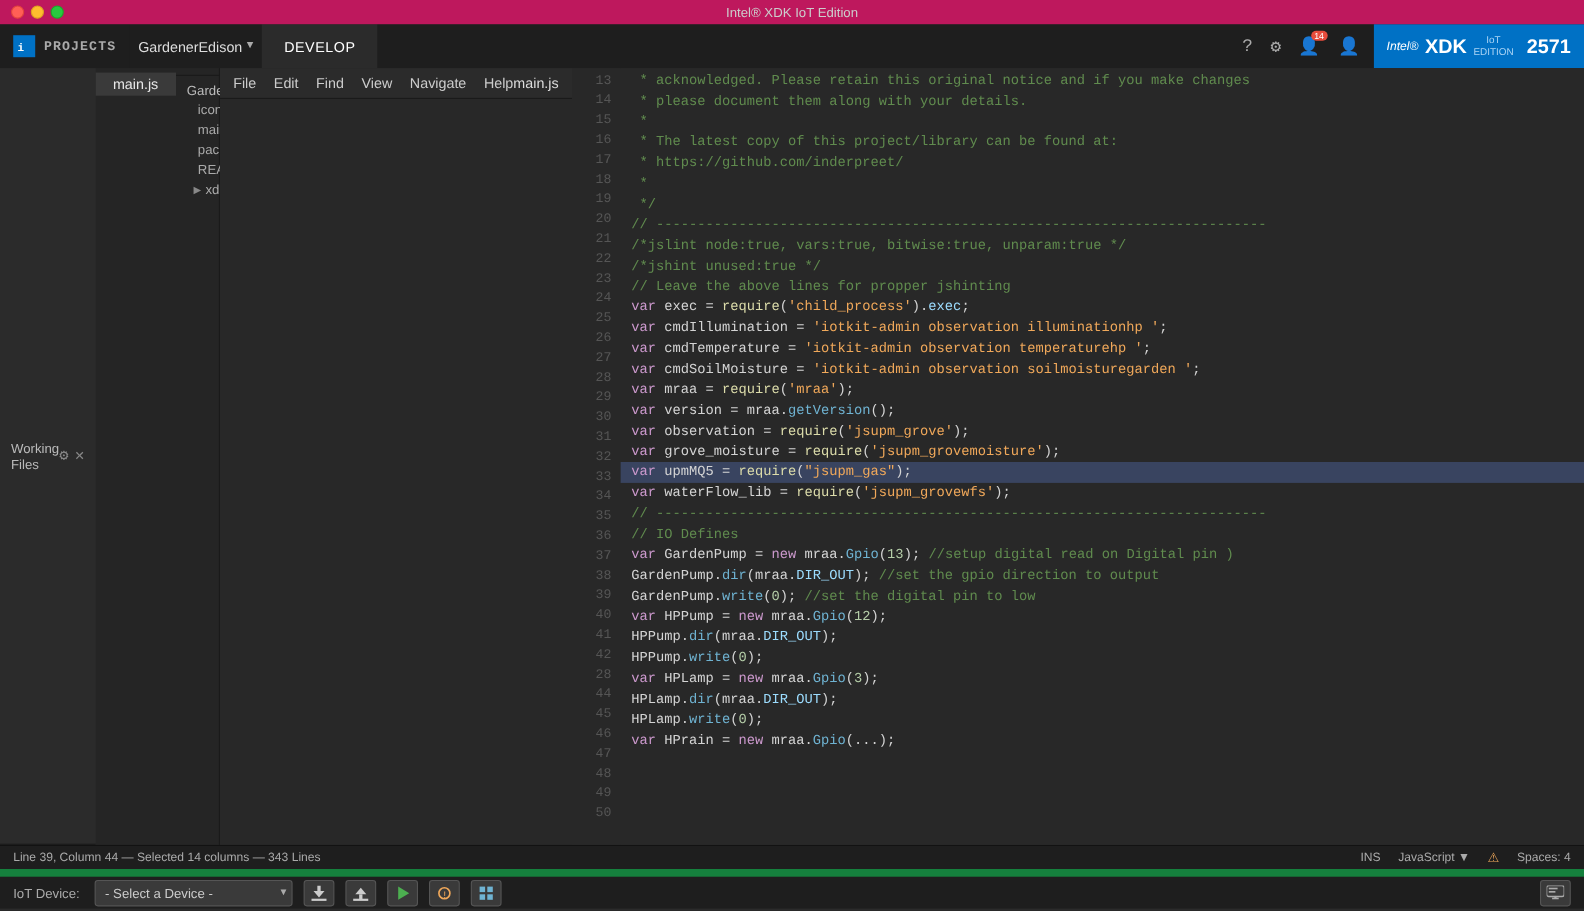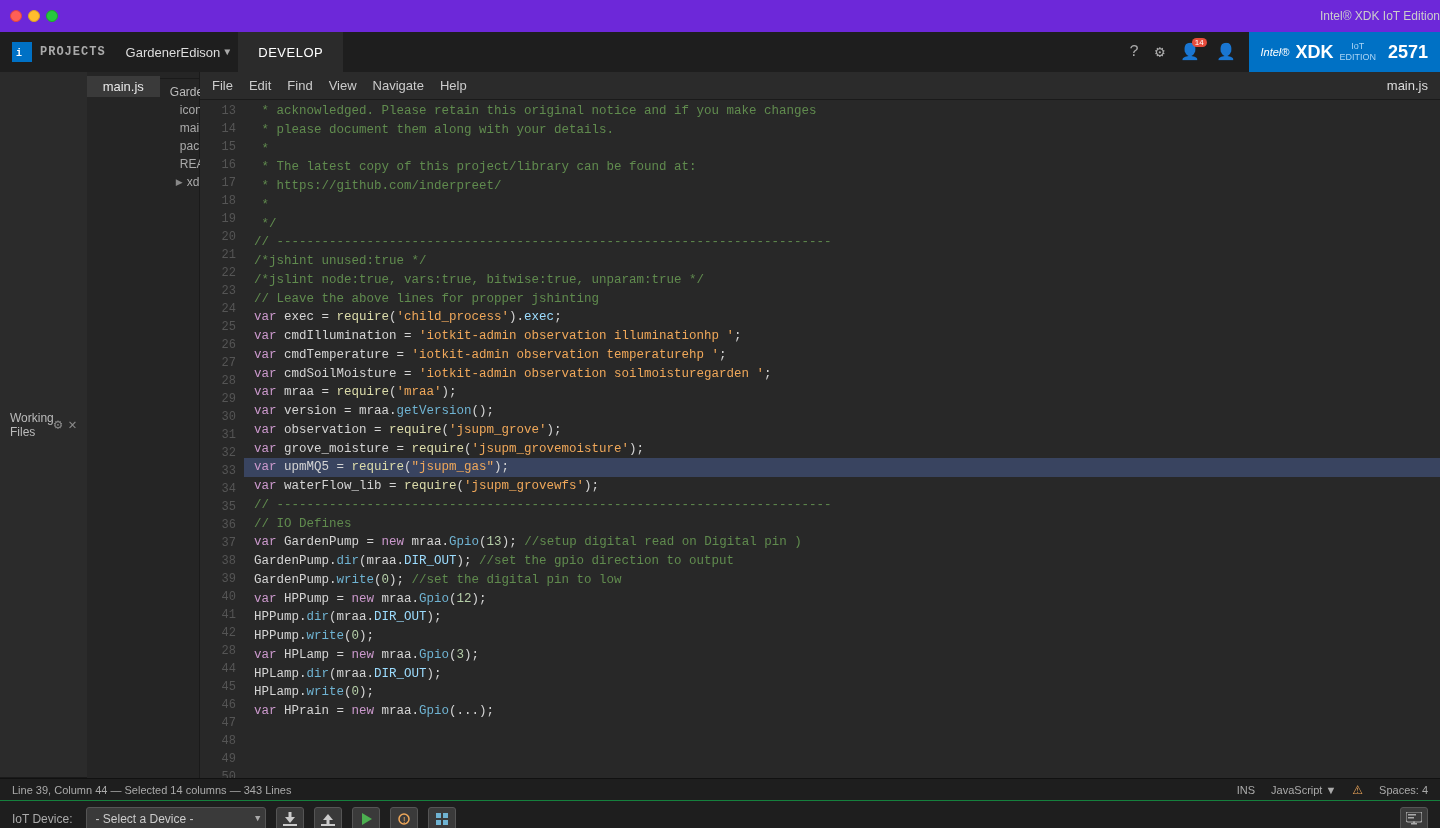--- a/index.html
+++ b/index.html
@@ -8,25 +8,25 @@
       height: 828px;
       background: #2b2b2b;
       font-family: 'Menlo', 'Monaco', 'Courier New', monospace;
       font-size: 13px;
       color: #ccc;
       overflow: hidden;
     }
 
     
     #titlebar {
-      height: 32px;
-      background: #6d28d9;
-      display: flex;
-      align-items: center;
-      justify-content: flex-end;
+      height: 22px;
+      background: #be185d;
+      display: flex;
+      align-items: center;
+      justify-content: center;
       position: relative;
     }
     #titlebar .window-controls {
       position: absolute;
       left: 10px;
       display: flex;
       gap: 6px;
       align-items: center;
     }
     .win-btn {
@@ -213,21 +213,21 @@
       display: flex;
       align-items: center;
       gap: 4px;
     }
     .triangle { font-size: 9px; color: #888; }
 
     
     #editor-area {
       flex: 1;
       display: flex;
-      flex-direction: column;
+      flex-direction: row;
       background: #282828;
     }
     #editor-menu {
       height: 28px;
       background: #2b2b2b;
       display: flex;
       align-items: center;
       justify-content: space-between;
       padding: 0 12px;
       border-bottom: 1px solid #1a1a1a;
@@ -324,21 +324,21 @@
     .warn-icon { color: #f0a85a; font-size: 12px; }
 
     
     #bottombar {
       height: 36px;
       background: #1e1e1e;
       display: flex;
       align-items: center;
       padding: 0 12px;
       gap: 10px;
-      border-top: 1px solid #15803d;
+      border-top: 7px solid #15803d;
     }
     #iot-device-label {
       font-size: 12px;
       color: #aaa;
       font-family: -apple-system, sans-serif;
       margin-right: 4px;
     }
     #device-select {
       background: #3a3a3a;
       color: #ccc;
@@ -531,22 +531,22 @@
       <div id="code-content">
         <div class="code-line"><span class="cmt"> * acknowledged. Please retain this original notice and if you make changes</span></div>
         <div class="code-line"><span class="cmt"> * please document them along with your details.</span></div>
         <div class="code-line"><span class="cmt"> *</span></div>
         <div class="code-line"><span class="cmt"> * The latest copy of this project/library can be found at:</span></div>
         <div class="code-line"><span class="cmt"> * https://github.com/inderpreet/</span></div>
         <div class="code-line"><span class="cmt"> *</span></div>
         <div class="code-line"><span class="cmt"> */</span></div>
         <div class="code-line"><span class="cmt">// --------------------------------------------------------------------------</span></div>
         <div class="code-line"></div>
+        <div class="code-line"><span class="cmt">/*jslint node:true, vars:true, bitwise:true, unparam:true */</span></div>
         <div class="code-line"><span class="cmt">/*jshint unused:true */</span></div>
-        <div class="code-line"><span class="cmt">/*jslint node:true, vars:true, bitwise:true, unparam:true */</span></div>
         <div class="code-line"><span class="cmt">// Leave the above lines for propper jshinting</span></div>
         <div class="code-line"></div>
         <div class="code-line"></div>
         <div class="code-line"><span class="kw">var</span><span class="plain"> exec = </span><span class="req-fn">require</span><span class="plain">(</span><span class="str">'child_process'</span><span class="plain">).</span><span class="prop">exec</span><span class="plain">;</span></div>
         <div class="code-line"><span class="kw">var</span><span class="plain"> cmdIllumination = </span><span class="str">'iotkit-admin observation illuminationhp '</span><span class="plain">;</span></div>
         <div class="code-line"><span class="kw">var</span><span class="plain"> cmdTemperature = </span><span class="str">'iotkit-admin observation temperaturehp '</span><span class="plain">;</span></div>
         <div class="code-line"><span class="kw">var</span><span class="plain"> cmdSoilMoisture = </span><span class="str">'iotkit-admin observation soilmoisturegarden '</span><span class="plain">;</span></div>
         <div class="code-line"></div>
         <div class="code-line"></div>
         <div class="code-line"><span class="kw">var</span><span class="plain"> mraa = </span><span class="req-fn">require</span><span class="plain">(</span><span class="str">'mraa'</span><span class="plain">);</span></div>

